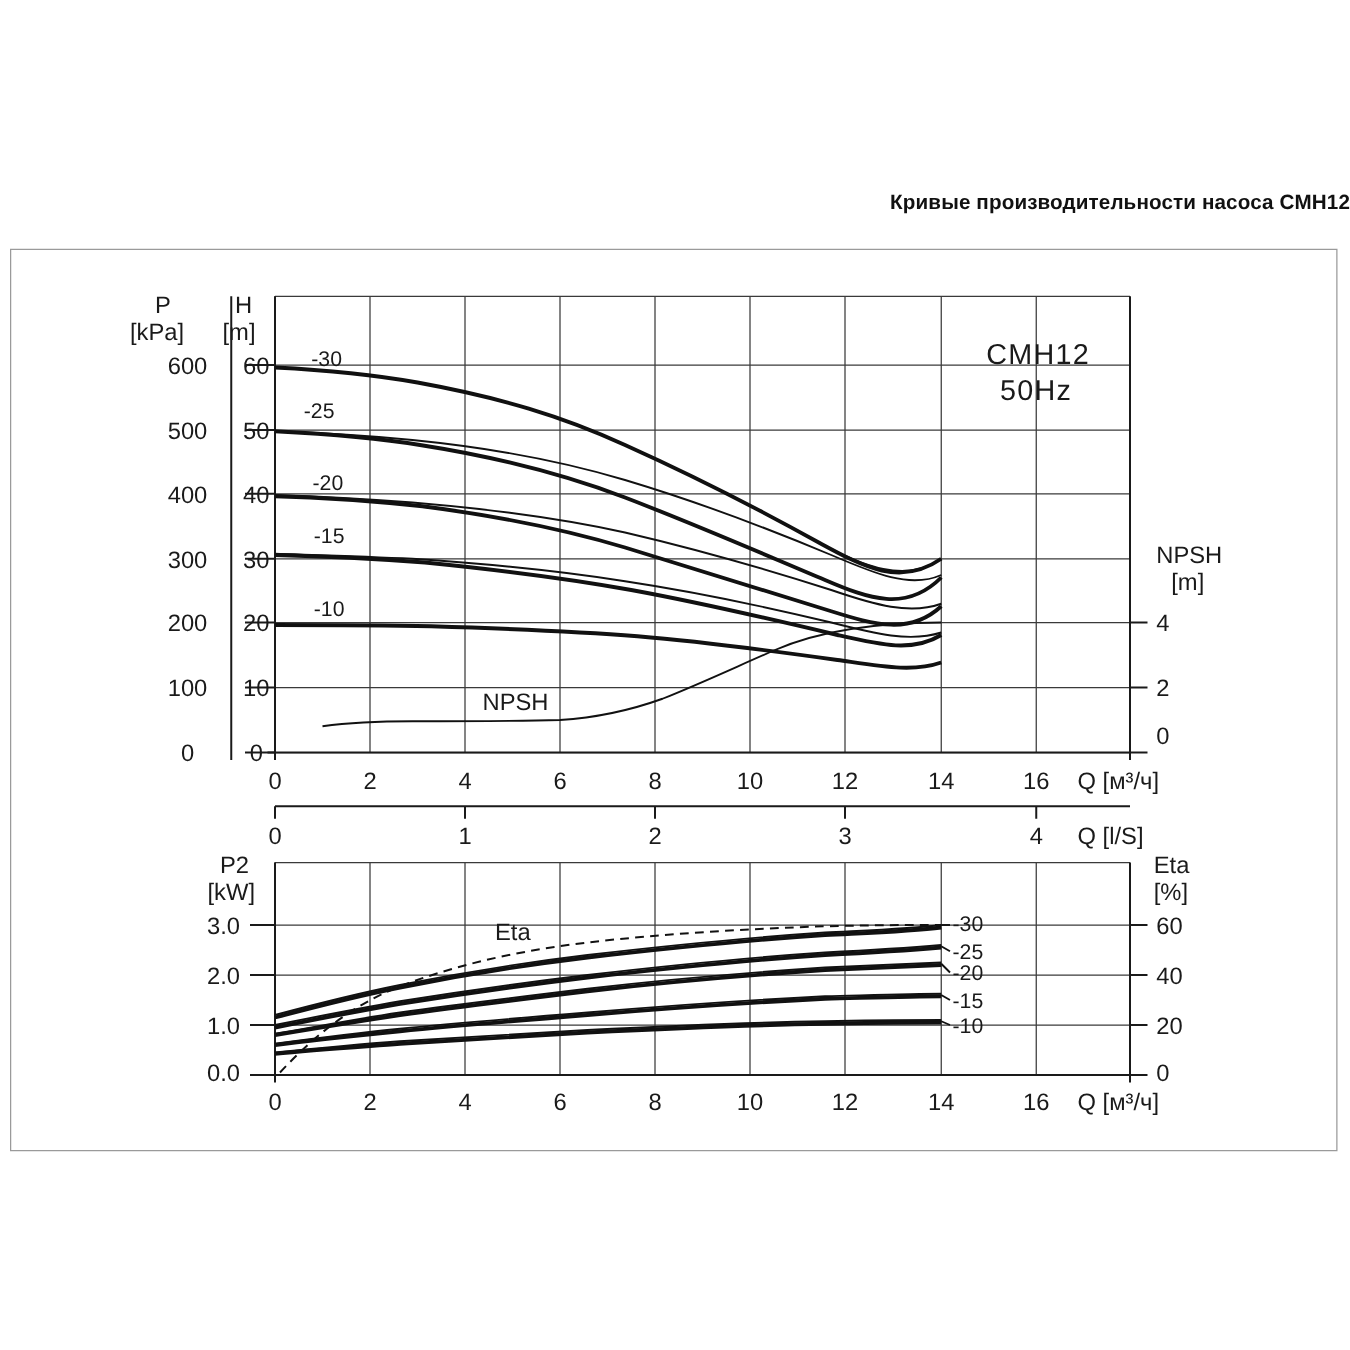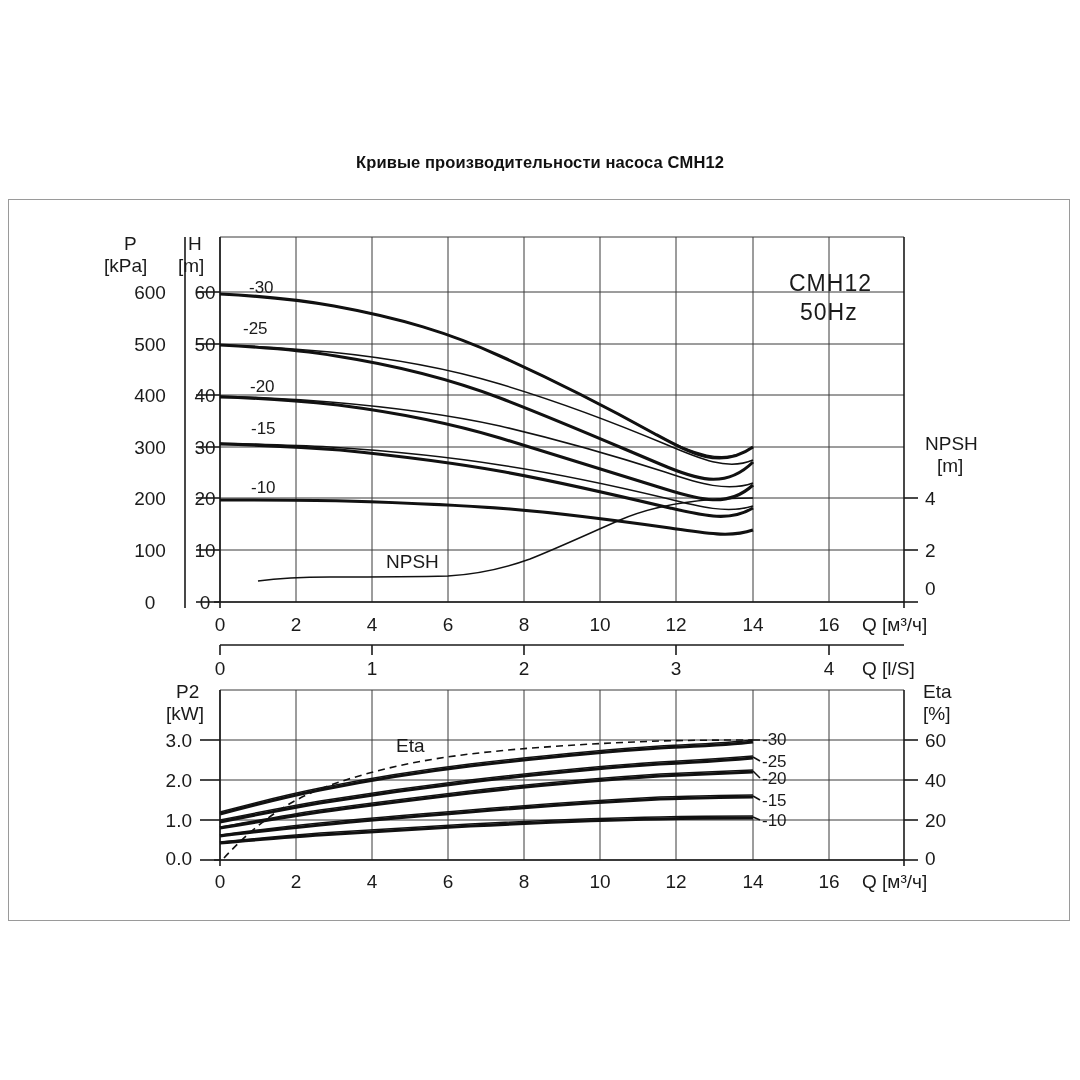--- a/index.html
+++ b/index.html
@@ -13,21 +13,21 @@
     font-family: "Liberation Sans", sans-serif;
     color: #1a1a1a;
     position: relative;
     overflow: hidden;
   }
   .page-title {
     position: absolute;
     top: 153px;
     left: 0;
     width: 1080px;
-    text-align: center;
+    text-align: right;
     font-size: 16.5px;
     font-weight: bold;
     color: #111111;
     letter-spacing: 0.1px;
   }
   .chart-frame {
     position: absolute;
     left: 8px;
     top: 199px;
     width: 1062px;

